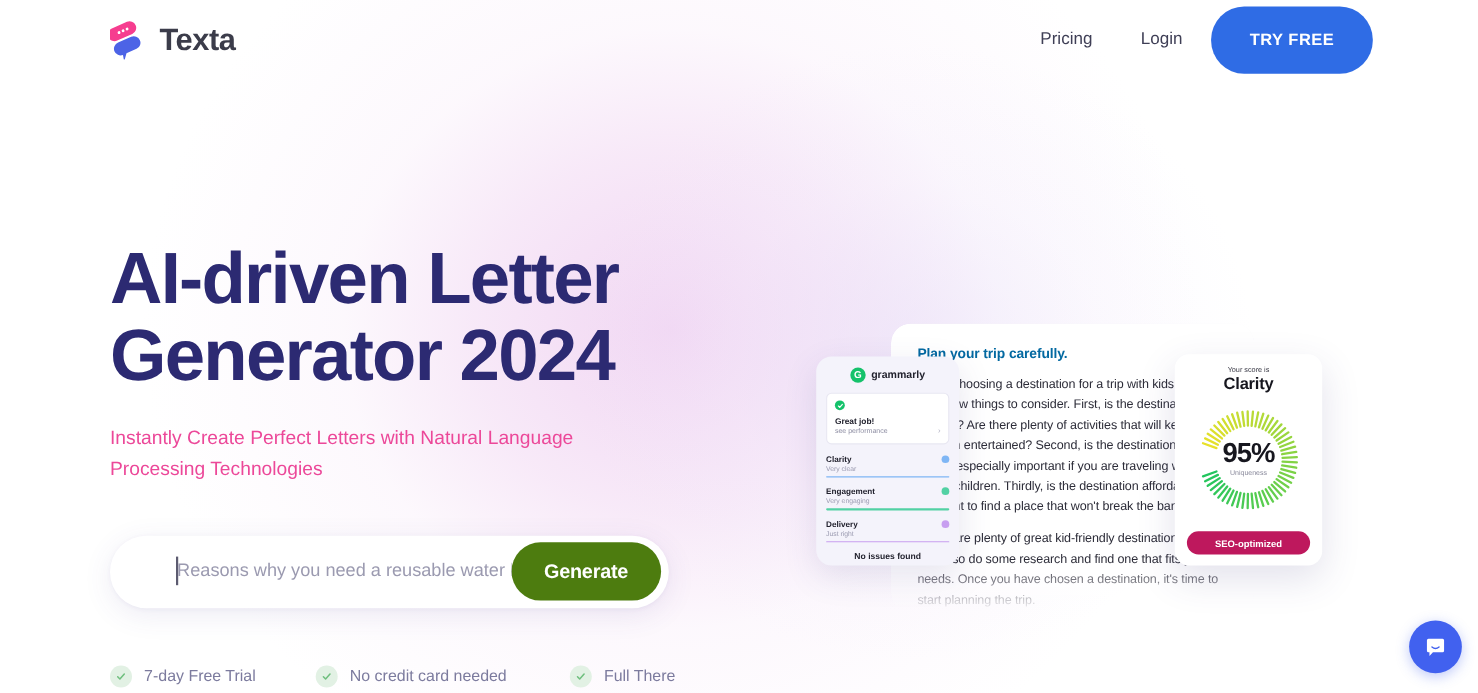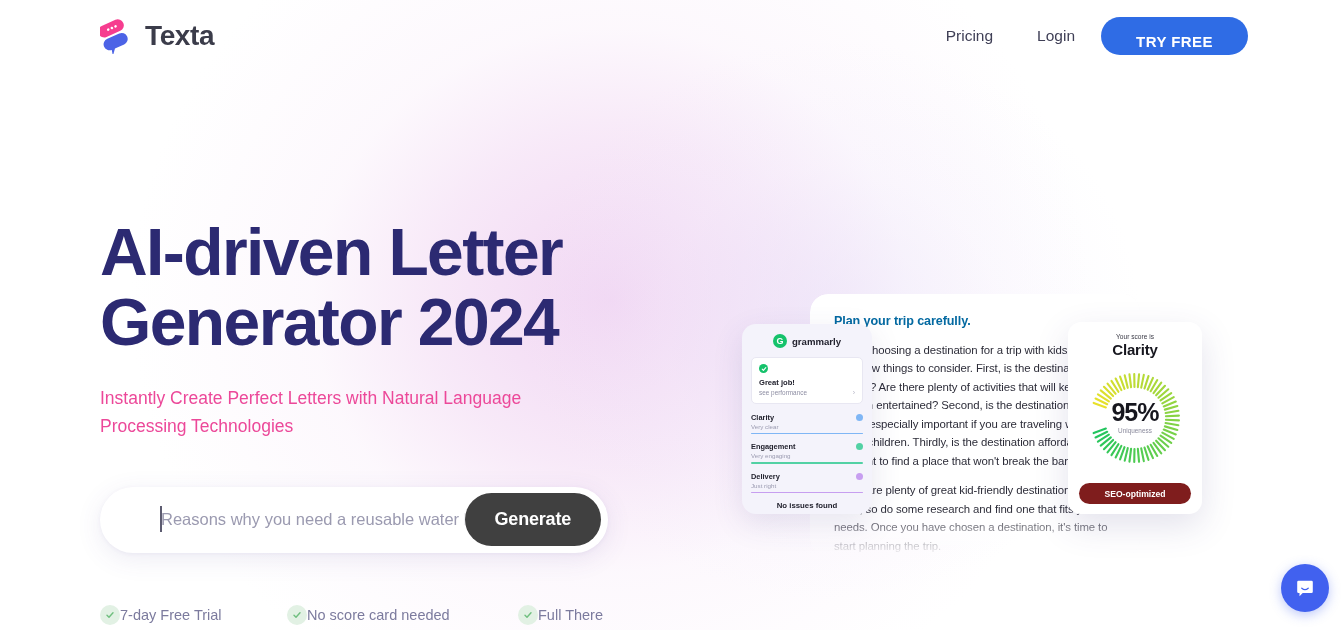--- a/index.html
+++ b/index.html
@@ -68,21 +68,21 @@
     padding: 8px 0;
     margin-right: 44px;
     cursor: pointer;
   }
   .nav-link:last-of-type { margin-right: 26px; }
   .btn-try {
     background: #2f6ce5;
     color: #ffffff;
     border: none;
     border-radius: 30px;
-    height: 38px;
+    height: 61px;
     padding: 16px 35px;
     font-size: 15px;
     font-weight: 700;
     letter-spacing: 0.45px;
     cursor: pointer;
     font-family: "Liberation Sans", sans-serif;
   }
 
   
   .hero {
@@ -135,40 +135,40 @@
   .search-input::placeholder { color: #9b9ab0; }
   .caret {
     position: absolute;
     left: 60px;
     top: 19px;
     width: 1.5px;
     height: 26px;
     background: #5c5b70;
   }
   .btn-generate {
-    background: #404040;
+    background: #4d7c0f;
     color: #ffffff;
     border: none;
     border-radius: 30px;
     height: 53px;
     padding: 0 30px;
     font-size: 18px;
     font-weight: 700;
     cursor: pointer;
     font-family: "Liberation Sans", sans-serif;
     letter-spacing: -0.2px;
   }
 
   
   .features {
     margin-top: 52px;
     display: flex;
     align-items: center;
   }
-  .feature { display: flex; align-items: center; }
+  .feature { display: flex; align-items: center; gap: 11px; }
   .feature:nth-child(1) { width: 187px; }
   .feature:nth-child(2) { width: 231px; }
   .check-badge {
     width: 20px; height: 20px;
     border-radius: 50%;
     background: #e2f1e4;
     display: flex;
     align-items: center;
     justify-content: center;
     flex: none;
@@ -337,21 +337,21 @@
     font-weight: 700;
     color: #16161e;
     letter-spacing: -1px;
     line-height: 1;
   }
   .gauge-label { font-size: 6.4px; color: #8a8a9c; margin-top: 2px; }
   .seo-pill {
     margin-top: auto;
     width: 112px;
     height: 21px;
-    background: #7f1d1d;
+    background: #be185d;
     border-radius: 11px;
     color: #ffffff;
     font-size: 8.6px;
     font-weight: 700;
     display: flex;
     align-items: center;
     justify-content: center;
     cursor: pointer;
   }
 
@@ -424,21 +424,21 @@
           </svg>
       </span>
       <span class="feature-label">7-day Free Trial</span>
     </div>
     <div class="feature">
       <span class="check-badge">
         <svg width="10" height="10" viewBox="0 0 10 10">
             <path d="M2 5.2 L4 7.2 L8 2.8" stroke="#6fbf7e" stroke-width="1.4" fill="none" stroke-linecap="round" stroke-linejoin="round"></path>
           </svg>
       </span>
-      <span class="feature-label">No score card needed</span>
+      <span class="feature-label">No credit card needed</span>
     </div>
     <div class="feature">
       <span class="check-badge">
         <svg width="10" height="10" viewBox="0 0 10 10">
             <path d="M2 5.2 L4 7.2 L8 2.8" stroke="#6fbf7e" stroke-width="1.4" fill="none" stroke-linecap="round" stroke-linejoin="round"></path>
           </svg>
       </span>
       <span class="feature-label">Full There</span>
     </div>
   </div>

